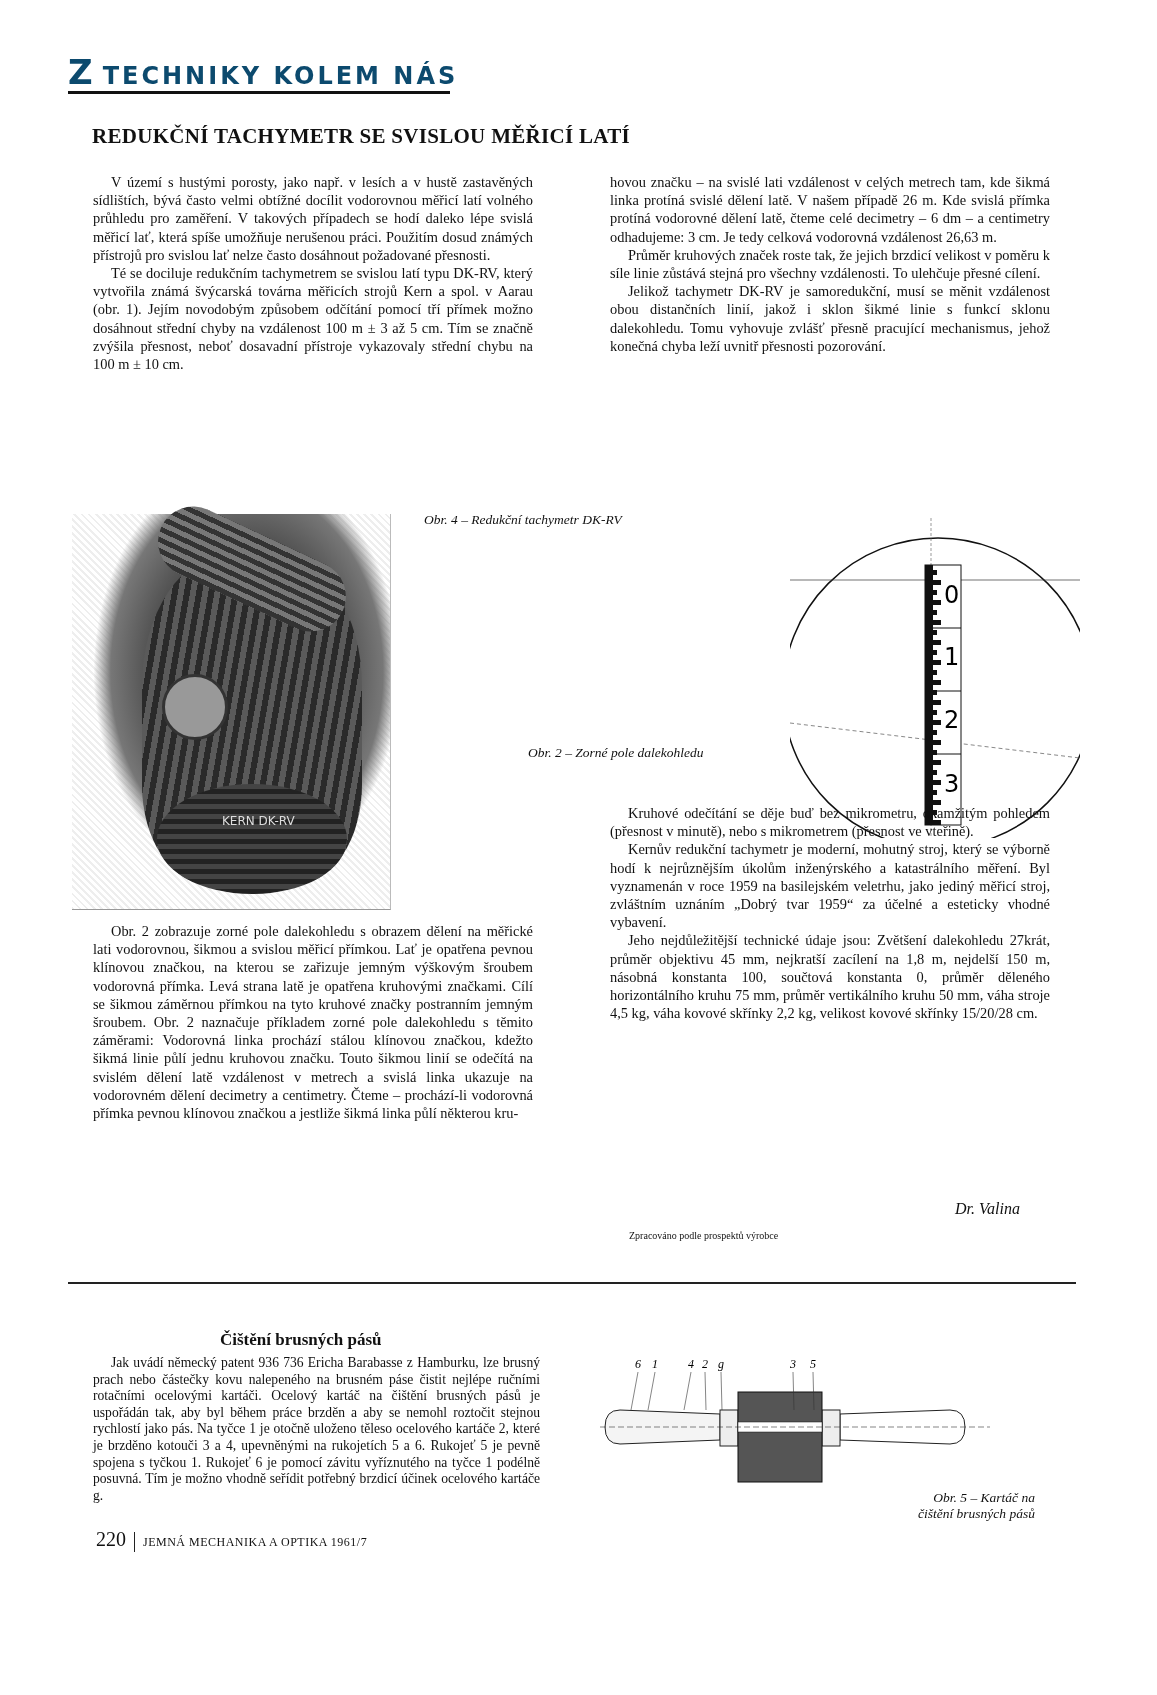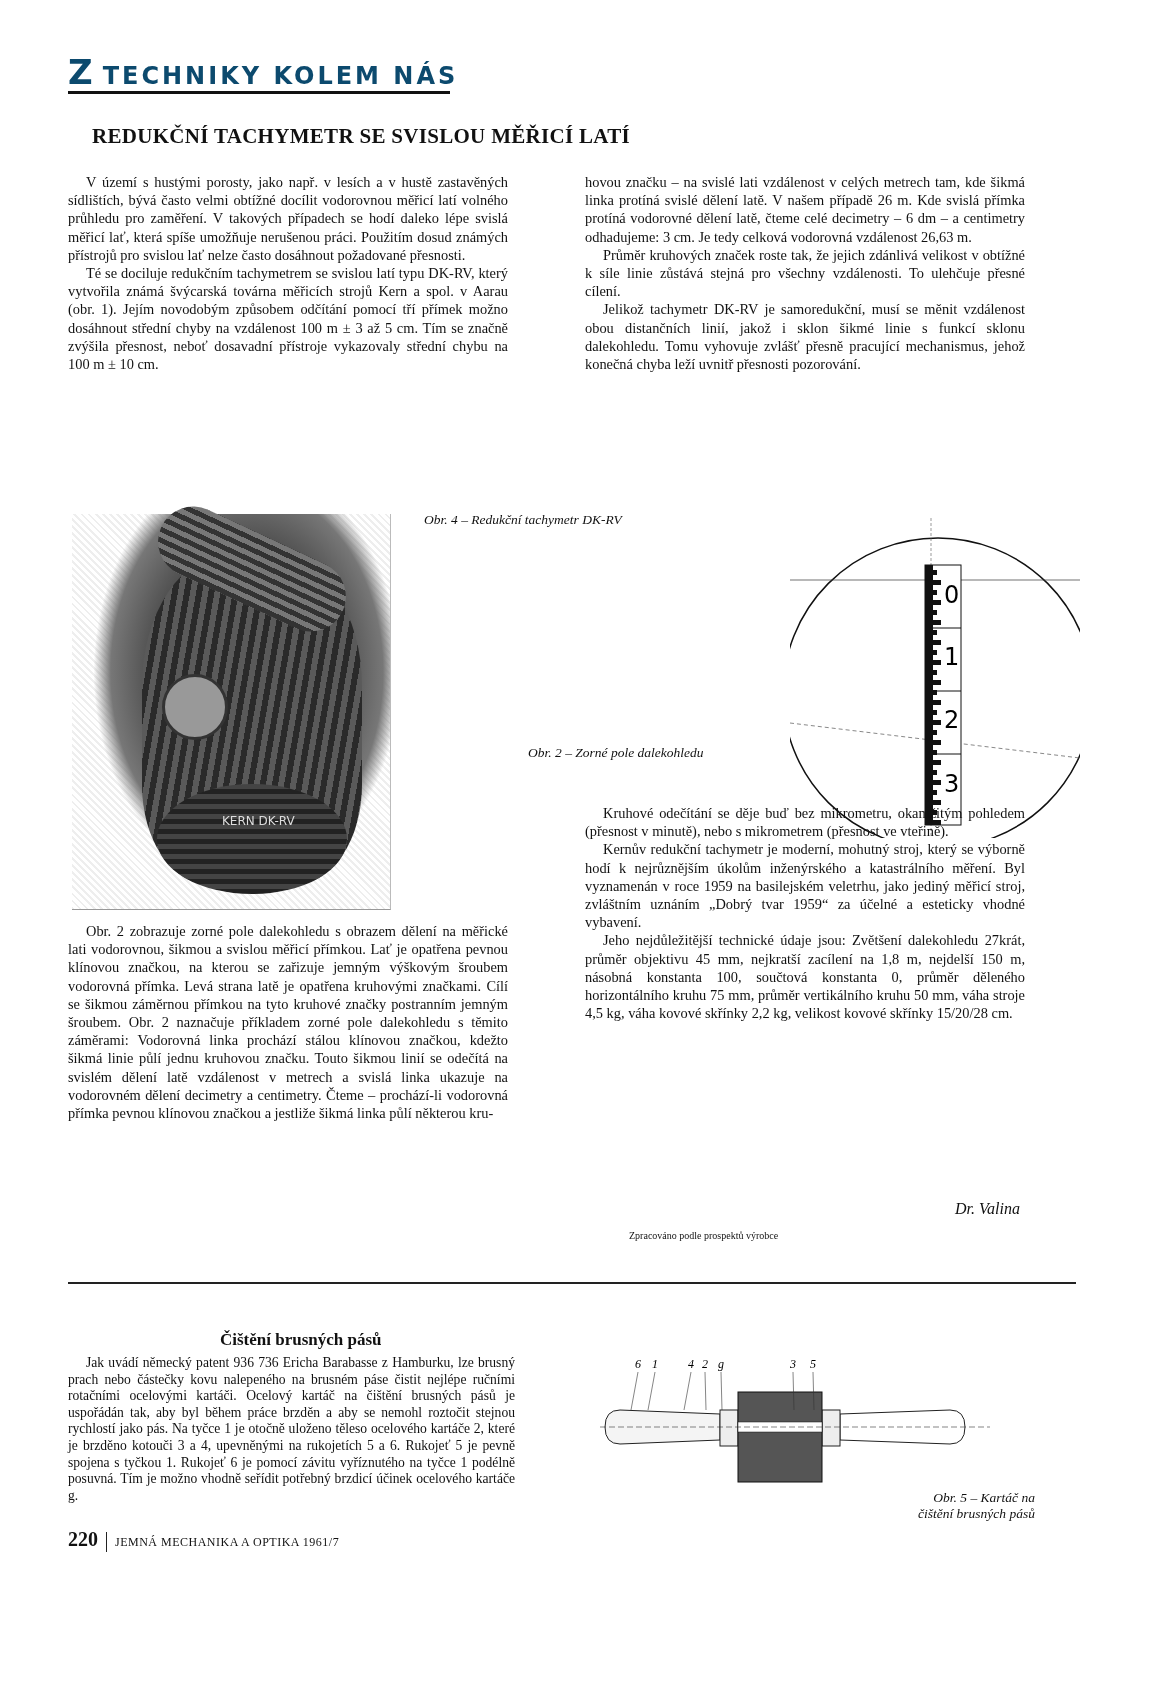--- a/index.html
+++ b/index.html
@@ -4,21 +4,21 @@
 <style>
   html,body{margin:0;padding:0;background:#fff;}
   body{width:1157px;height:1695px;position:relative;overflow:hidden;color:#111;
        font-family:"Liberation Serif","DejaVu Serif",serif;}
   .abs{position:absolute;}
   .section-head{left:68px;top:52px;font-family:"DejaVu Sans","Liberation Sans",sans-serif;
        font-size:24px;letter-spacing:3px;font-weight:bold;color:#0c4a6e;white-space:nowrap;}
   .section-head .big{font-size:34px;letter-spacing:0;margin-right:10px;}
   .rule1{left:68px;top:91px;width:382px;height:3px;background:#111;}
   .title{left:92px;top:124px;font-size:21px;font-weight:bold;letter-spacing:0.3px;white-space:nowrap;}
-  .col{font-size:14.4px;line-height:18.2px;text-align:justify;}
+  .col{font-size:14.4px;line-height:18.2px;text-align:justify;margin-left:25px;}
   .col p{margin:0;text-indent:18px;}
   .col p.noind{text-indent:0;}
   .col1{left:68px;top:173px;width:440px;}
   .col2{left:585px;top:173px;width:440px;}
   .cap{font-style:italic;font-size:13.5px;white-space:nowrap;}
   .photo{left:72px;top:514px;width:318px;height:395px;
      background:
        radial-gradient(ellipse at 55% 40%, #555 0%, #3a3a3a 30%, #777 55%, transparent 62%),
        repeating-linear-gradient(45deg,#eee 0 2px,#fff 2px 5px);
      border-right:1px solid #bbb;border-bottom:1px solid #999;}
@@ -29,42 +29,42 @@
   .photo .knob{position:absolute;left:90px;top:160px;width:60px;height:60px;border-radius:50%;background:#999;border:3px solid #333;}
   .photo .base{position:absolute;left:85px;top:270px;width:190px;height:110px;border-radius:50%;
      background:repeating-linear-gradient(0deg,#222 0 5px,#444 5px 10px);}
   .photo .label{position:absolute;left:150px;top:300px;font-family:"DejaVu Sans",sans-serif;font-size:12px;color:#ddd;}
   .fig2{left:790px;top:518px;width:290px;height:320px;}
   .rule2{left:68px;top:1282px;width:1008px;height:2px;background:#222;}
   .sub-title{left:220px;top:1330px;font-size:17px;font-weight:bold;white-space:nowrap;}
   .col3{left:68px;top:1355px;width:447px;font-size:13.6px;line-height:16.6px;}
   .fig3{left:600px;top:1352px;width:390px;height:140px;}
   .footer{left:68px;top:1528px;white-space:nowrap;}
-  .footer .num{font-size:20px;font-weight:bold;}
+  .footer .num{font-size:20px;font-weight:normal;margin-left:28px;}
   .footer .bar{display:inline-block;width:1px;height:20px;background:#222;margin:0 8px;vertical-align:middle;}
   .footer .journal{font-size:12px;letter-spacing:0.5px;}
   .source{left:629px;top:1230px;font-size:10px;white-space:nowrap;}
   .author{left:955px;top:1200px;font-size:16px;font-style:italic;white-space:nowrap;}
 </style>
 </head>
 <body>
 
 <div class="abs section-head">
   <span class="big">Z</span><span>TECHNIKY KOLEM NÁS</span>
 </div>
 <div class="abs rule1"></div>
 <div class="abs title">REDUKČNÍ TACHYMETR SE SVISLOU MĚŘICÍ LATÍ</div>
 
 <div class="abs col col1">
   <p>V území s hustými porosty, jako např. v lesích a v hustě zastavěných sídlištích, bývá často velmi obtížné docílit vodorovnou měřicí latí volného průhledu pro zaměření. V takových případech se hodí daleko lépe svislá měřicí lať, která spíše umožňuje nerušenou práci. Použitím dosud známých přístrojů pro svislou lať nelze často dosáhnout požadované přesnosti.</p>
   <p>Té se dociluje redukčním tachymetrem se svislou latí typu DK-RV, který vytvořila známá švýcarská továrna měřicích strojů Kern a spol. v Aarau (obr. 1). Jejím novodobým způsobem odčítání pomocí tří přímek možno dosáhnout střední chyby na vzdálenost 100 m ± 3 až 5 cm. Tím se značně zvýšila přesnost, neboť dosavadní přístroje vykazovaly střední chybu na 100 m ± 10 cm.</p>
 </div>
 <div class="abs col col2">
   <p class="noind">hovou značku – na svislé lati vzdálenost v celých metrech tam, kde šikmá linka protíná svislé dělení latě. V našem případě 26 m. Kde svislá přímka protíná vodorovné dělení latě, čteme celé decimetry – 6 dm – a centimetry odhadujeme: 3 cm. Je tedy celková vodorovná vzdálenost 26,63 m.</p>
-  <p>Průměr kruhových značek roste tak, že jejich zdánlivá velikost v obtížné k síle linie zůstává stejná pro všechny vzdálenosti. To ulehčuje přesné cílení.</p>
+  <p>Průměr kruhových značek roste tak, že jejich brzdicí velikost v poměru k síle linie zůstává stejná pro všechny vzdálenosti. To ulehčuje přesné cílení.</p>
   <p>Jelikož tachymetr DK-RV je samoredukční, musí se měnit vzdálenost obou distančních linií, jakož i sklon šikmé linie s funkcí sklonu dalekohledu. Tomu vyhovuje zvlášť přesně pracující mechanismus, jehož konečná chyba leží uvnitř přesnosti pozorování.</p>
 </div>
 
 <div class="abs photo">
   <div class="body"></div>
   <div class="scope"></div>
   <div class="knob"></div>
   <div class="base"></div>
   <div class="label">KERN DK-RV</div>
 </div>

